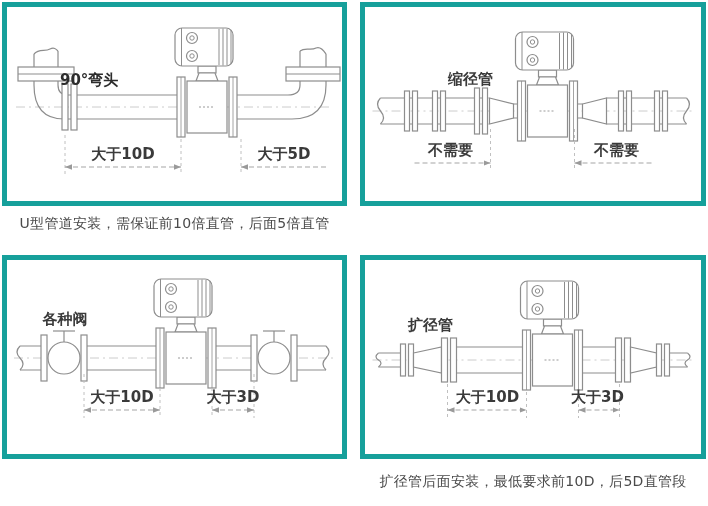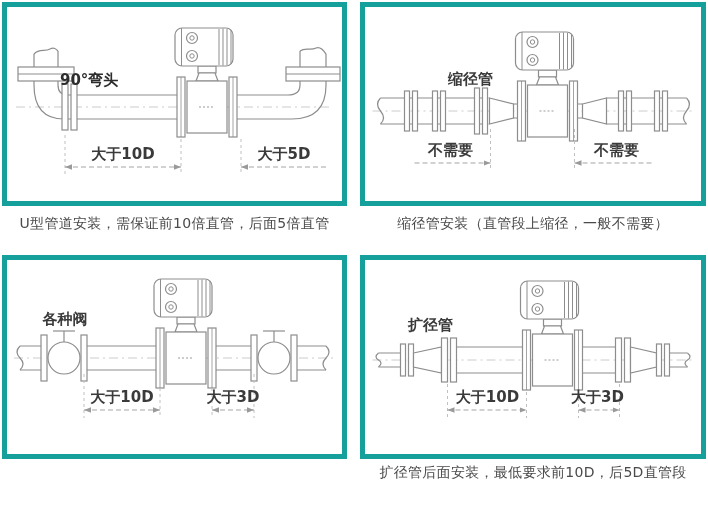--- a/index.html
+++ b/index.html
@@ -1,21 +1,21 @@
 <!DOCTYPE html>
 <html><head>
 <meta charset="utf-8">
 <style>
   html,body{margin:0;padding:0;background:#ffffff;}
   body{font-family:"DejaVu Sans", sans-serif;}
   #stage{width:708px;height:506px;background:#ffffff;display:grid;
          grid-template-columns:354px 354px;grid-template-rows:253px 253px;}
   .cell{display:flex;flex-direction:column;}
   .cell.left{padding:2px 7px 0 2px;}
-  .cell.right{padding:2px 2px 0 6px;}
+  .cell.right{padding:2px 2px 0 6px;gap:9px;}
   .panel{border:5px solid #16a09b;background:#ffffff;height:194px;overflow:hidden;}
   .caption{flex:1;display:flex;flex-direction:column;align-items:center;justify-content:flex-start;
            padding-top:9px;font-size:14px;color:#4a4a4a;line-height:1.25;letter-spacing:0.3px;
            text-align:center;white-space:nowrap;}
   .row2 .caption{padding-top:5px;}
   svg{display:block;}
   .ln{stroke:#8d8d8d;fill:none;stroke-width:1.2;}
   .fl{stroke:#8d8d8d;fill:#ffffff;stroke-width:1.2;}
   .cl{stroke:#cccccc;stroke-width:1;stroke-dasharray:9 4 2 4;fill:none;}
   .ext{stroke:#c0c0c0;stroke-width:1;stroke-dasharray:3 3;fill:none;}
@@ -130,23 +130,20 @@
           <path class="ln" d="M320,91 q6,6 0,13 q-6,7 0,13"></path>
         </g>
         <path class="ext" d="M124,122 V164 M208,122 V164"></path>
         <line class="dim" x1="48" y1="156" x2="124" y2="156" marker-end="url(#arw)"></line>
         <line class="dim" x1="208" y1="156" x2="286" y2="156" marker-start="url(#arw)"></line>
         <text class="dm" x="104" y="77">缩径管</text>
         <text class="dm" x="84" y="148">不需要</text>
         <text class="dm" x="250" y="148">不需要</text>
       </svg>
     </div>
-    <div class="caption">
-      <div>缩径管安装（直管段上缩径，一般不需要）</div>
-    </div>
   </div>
 
   <div class="cell left row2">
     <div class="panel">
       <svg viewBox="0 0 333 194" width="100%" height="194">
         <line class="cl" x1="6" y1="98" x2="327" y2="98"></line>
         <g>
           <path class="ln" d="M12,86 q-6,6 0,12 q6,6 0,12"></path>
           <path class="ln" d="M12,86 H34 M12,110 H34"></path>
           <path class="ln" d="M79,86 H148 M79,110 H148"></path>

